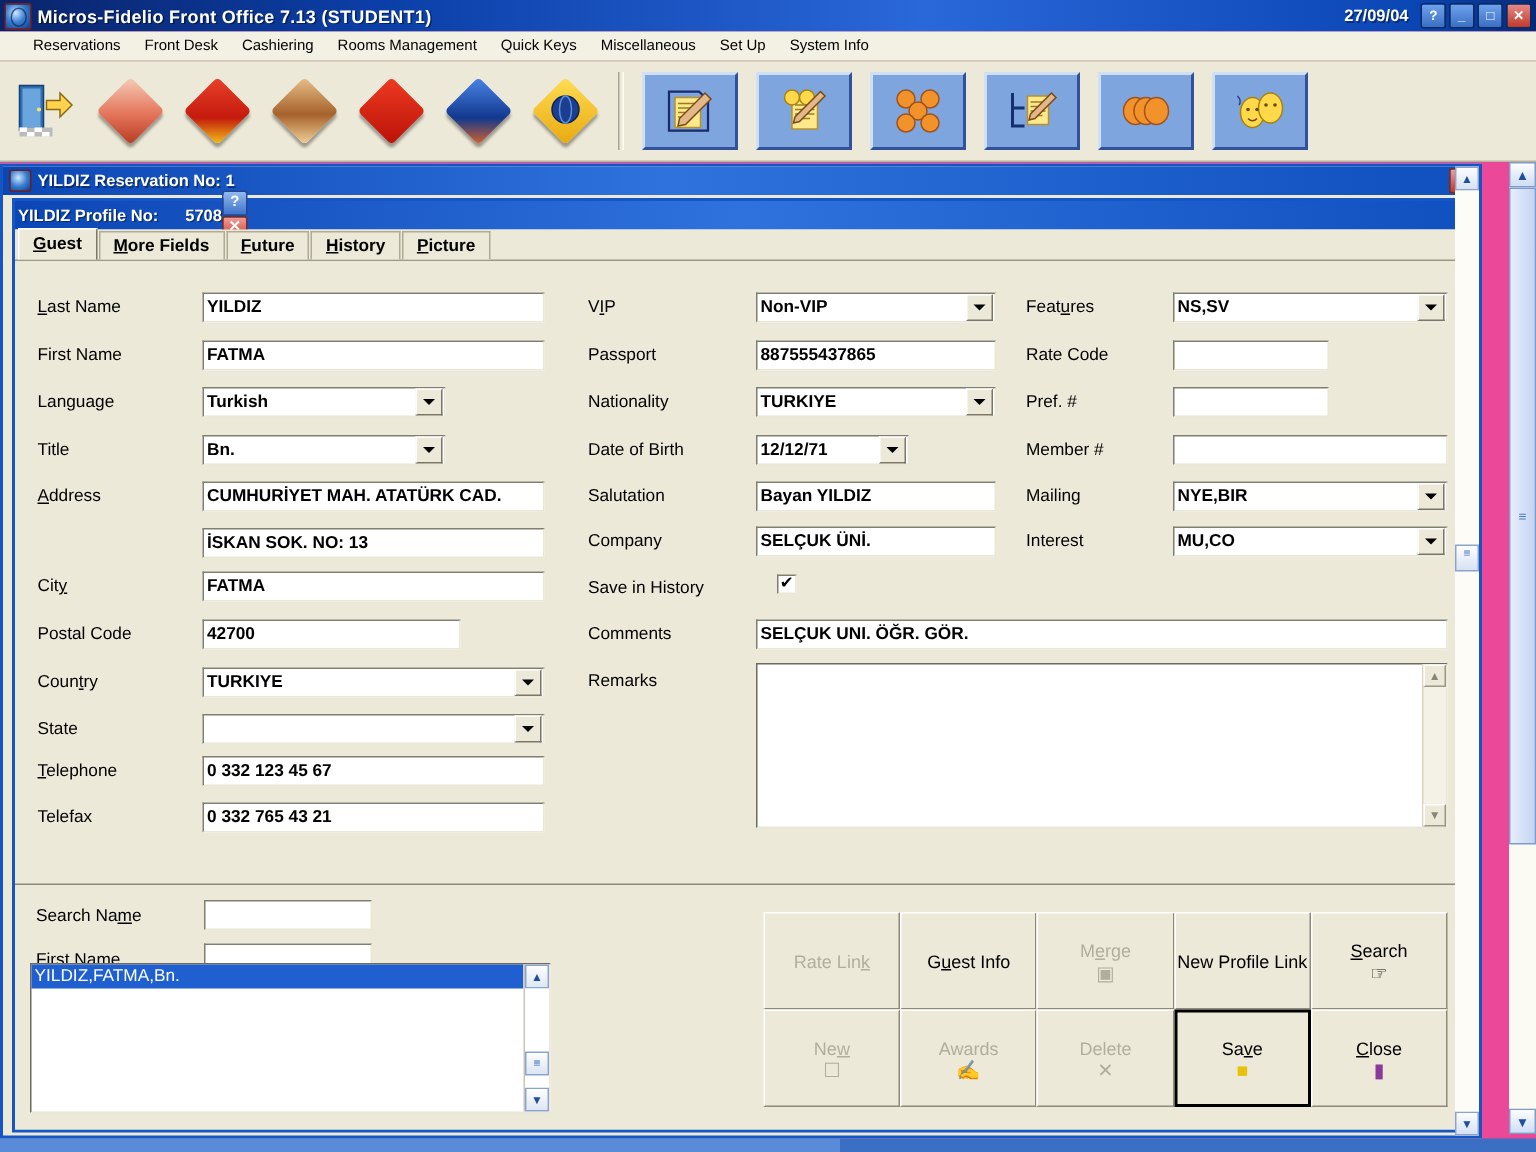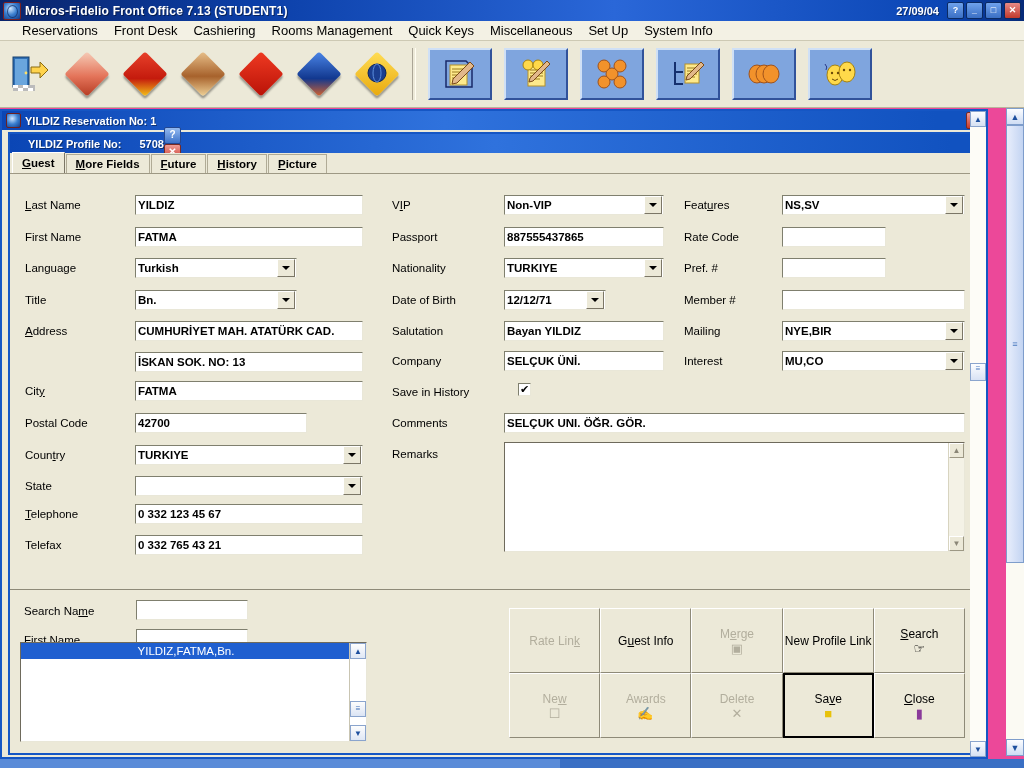--- a/index.html
+++ b/index.html
@@ -31,21 +31,21 @@
     border:1px solid #0b2a62;border-radius:2px;color:#fff;font-size:9px;font-weight:bold;
     display:flex;align-items:center;justify-content:center;line-height:1;}
   .sysbtn.close{background:linear-gradient(to bottom,#e88a86,#c03a2c);}
 
   
   .menubar{
     position:absolute;left:0;top:21px;width:1024px;height:20px;
     background:#f3f1e4;border-bottom:1px solid #cdc9b4;
     display:flex;align-items:center;padding-left:14px;box-sizing:border-box;
   }
-  .menuitem{font-size:13px;color:#000;padding:2px 8px;white-space:nowrap;}
+  .menuitem{font-size:10px;color:#000;padding:2px 8px;white-space:nowrap;}
 
   
   .toolbar{
     position:absolute;left:0;top:41px;width:1024px;height:67px;
     background:#ece9d8;border-bottom:1px solid #b9b49c;
     display:flex;align-items:center;box-sizing:border-box;
   }
   .tgroup{display:flex;align-items:center;height:100%;}
   .tsep{width:2px;height:52px;border-left:1px solid #aaa596;border-right:1px solid #fffdf2;margin:0 6px;}
   .tbtn{width:58px;height:54px;display:flex;align-items:center;justify-content:center;flex:none;}
@@ -68,21 +68,21 @@
      font-weight:bold;display:flex;align-items:center;justify-content:center;
      background:linear-gradient(to bottom,#ef9d96,#c8382a);line-height:1;}
   .qbtn{width:15px;height:15px;border:1px solid #24478f;border-radius:2px;color:#fff;font-size:10px;
      font-weight:bold;display:flex;align-items:center;justify-content:center;
      background:linear-gradient(to bottom,#93b9f0,#3e73c9);line-height:1;}
 
   
   .profwin{position:absolute;left:6px;top:21px;width:974px;height:623px;
      background:#ece9d8;border:2px solid #1556c4;box-sizing:border-box;}
   .profbar{height:19px;background:linear-gradient(to right,#0b46b5,#2f72dd 50%,#1152c0 97%);
-     display:flex;align-items:center;padding:0 18px;}
+     display:flex;align-items:center;padding:0 2px;}
   .profbar .t{color:#fff;font-weight:bold;font-size:11px;text-shadow:1px 1px 0 rgba(0,0,0,.4);}
   .profbar .num{color:#fff;font-weight:bold;font-size:11px;margin-left:18px;text-shadow:1px 1px 0 rgba(0,0,0,.4);}
 
   
   .tabstrip{position:relative;height:21px;background:#ece9d8;border-bottom:1px solid #9d9884;
      display:flex;align-items:flex-end;padding-left:2px;box-sizing:border-box;}
   .tab{height:19px;padding:0 9px;display:flex;align-items:center;font-size:11.5px;font-weight:bold;
      background:#ece9d8;border:1px solid #b0ab96;border-bottom:none;margin-right:1px;box-sizing:border-box;margin-top:36px;}
   .tab.active{background:#ece9d8;border-color:#ffffff #7b7666 #ece9d8 #ffffff;height:21px;position:relative;z-index:2;}
   .tab u{text-decoration:underline;}
@@ -115,21 +115,21 @@
   .vsb .ar{height:15px;display:flex;align-items:center;justify-content:center;font-size:8px;color:#8a8676;
      background:#ece9d8;border:1px solid;border-color:#fff #9d9884 #9d9884 #fff;box-sizing:border-box;}
 
   
   .bottom{position:absolute;left:0;bottom:0;width:100%;height:164px;background:#ece9d8;
      border-top:1px solid #8e8a78;box-sizing:border-box;}
   .individual{position:absolute;left:240px;top:17px;color:#8d2a1d;font-size:16px;font-weight:bold;margin-top:36px;}
   .listbox{position:absolute;left:10px;top:52px;width:347px;height:100px;background:#fff;box-sizing:border-box;
      border:1px solid;border-color:#6e6a5c #e9e7d8 #e9e7d8 #6e6a5c;display:flex;}
   .listbox .rows{flex:1;}
-  .lrow{height:16px;line-height:16px;font-size:11.5px;padding-left:2px;text-align:center;}
+  .lrow{height:16px;line-height:16px;font-size:11.5px;padding-left:2px;}
   .lrow.sel{background:#1f5fd0;color:#fff;}
   .lsb{width:16px;background:#fff;display:flex;flex-direction:column;border-left:1px solid #c9c5b2;}
   .lsb .ar{height:16px;display:flex;align-items:center;justify-content:center;
      background:linear-gradient(to bottom,#fdfdfd,#dfe7f5);border:1px solid #8aa4cd;box-sizing:border-box;
      font-size:8px;color:#1d4f9e;}
   .lsb .track{flex:1;background:#fff;position:relative;}
   .lsb .thumb{position:absolute;left:0;top:42px;width:100%;height:16px;
      background:linear-gradient(to bottom,#fdfdfd,#dbe4f4);border:1px solid #8aa4cd;box-sizing:border-box;
      font-size:8px;color:#3a6bb5;text-align:center;line-height:14px;}
 

